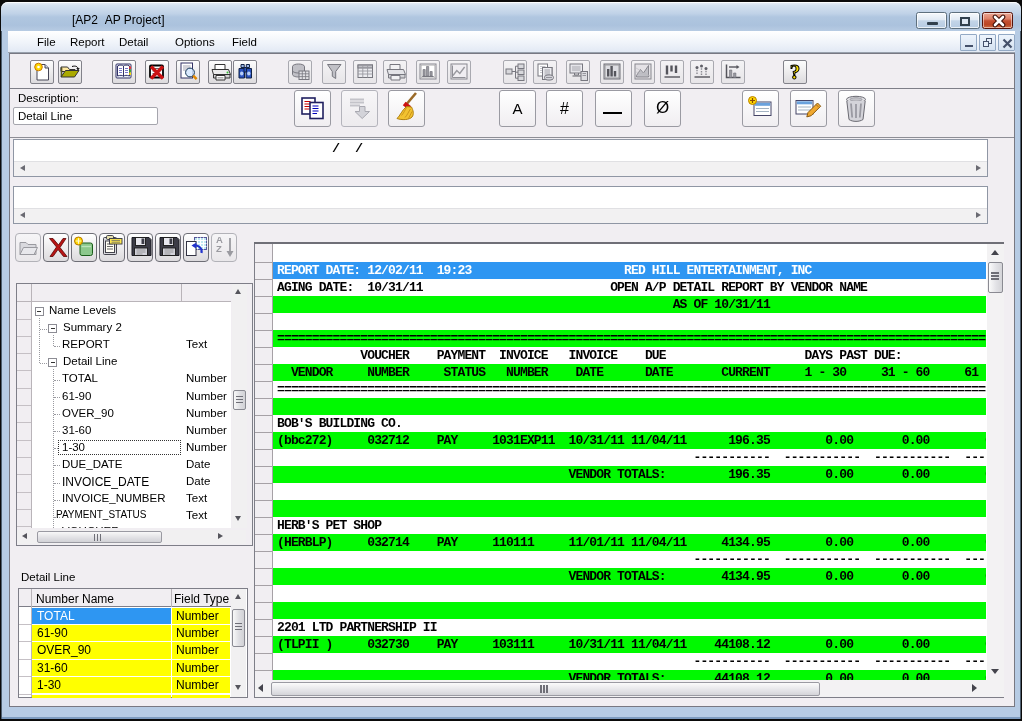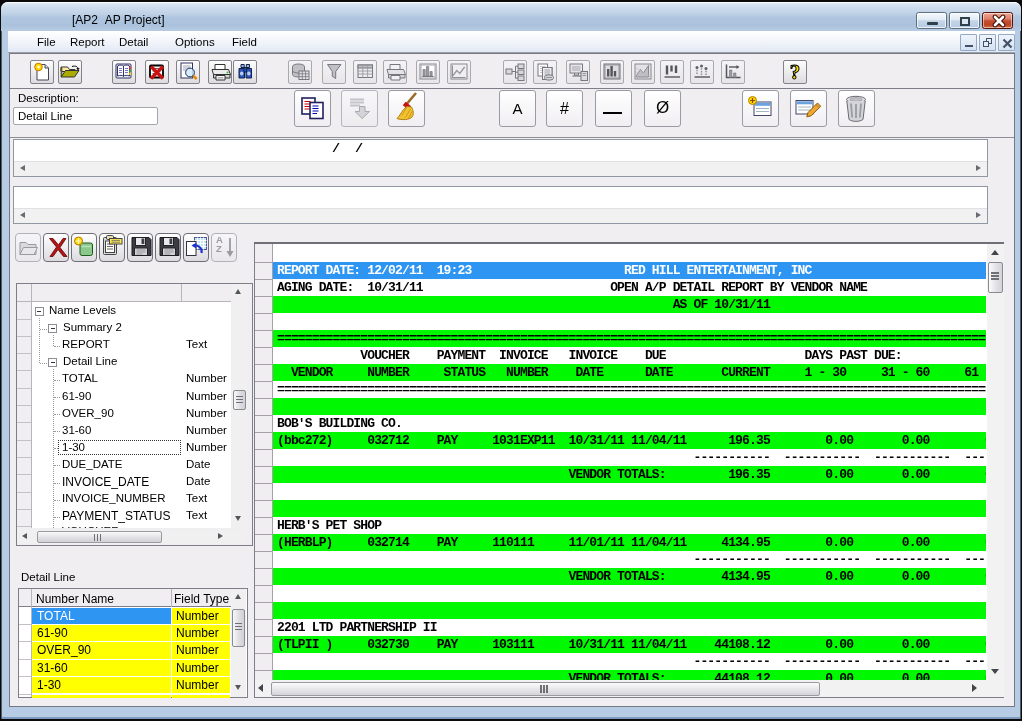--- a/index.html
+++ b/index.html
@@ -382,21 +382,21 @@
 <div class="ab" style="left:154px;top:121.75000000000006px;font-size:11.5px">Number</div>
 <div class="ab" style="left:26px;top:138.35000000000002px;width:123px;height:15px;background:#fff;border:1px dotted #333"></div>
 <div class="ab" style="left:30px;top:138.85000000000002px;font-size:11.5px;white-space:nowrap">1-30</div>
 <div class="ab" style="left:154px;top:138.85000000000002px;font-size:11.5px">Number</div>
 <div class="ab" style="left:30px;top:155.95px;font-size:11.5px;white-space:nowrap">DUE_DATE</div>
 <div class="ab" style="left:154px;top:155.95px;font-size:11.5px">Date</div>
 <div class="ab" style="left:30px;top:173.05px;font-size:12px;white-space:nowrap">INVOICE_DATE</div>
 <div class="ab" style="left:154px;top:173.05px;font-size:11.5px">Date</div>
 <div class="ab" style="left:30px;top:190.15000000000003px;font-size:11.5px;white-space:nowrap">INVOICE_NUMBER</div>
 <div class="ab" style="left:154px;top:190.15000000000003px;font-size:11.5px">Text</div>
-<div class="ab" style="left:30px;top:207.25px;font-size:12px;white-space:nowrap">PAYMENT_STATUS</div>
+<div class="ab" style="left:24px;top:207.25px;font-size:10px;white-space:nowrap">PAYMENT_STATUS</div>
 <div class="ab" style="left:154px;top:207.25px;font-size:11.5px">Text</div>
 <div class="ab" style="left:30px;top:222.5499999999999px;font-size:11.5px;white-space:nowrap">VOUCHER</div>
 <div class="ab" style="left:154px;top:224.3499999999999px;font-size:11.5px">Text</div>
 </div>
 <div class="ab" style="left:231.5px;top:284px;width:15px;height:244px;background:#f1f0f1"></div>
 <div class="ab" style="left:235px;top:289px;width:0;height:0;border-style:solid;border-width:0 3.5px 5.0px 3.5px;border-color:transparent transparent #55555c transparent"></div>
 <div class="ab" style="left:235px;top:516px;width:0;height:0;border-style:solid;border-width:5.0px 3.5px 0 3.5px;border-color:#55555c transparent transparent transparent"></div>
 <div class="ab" style="left:232.5px;top:390px;width:13px;height:20px;background:linear-gradient(90deg,#f8f8f8,#dedee2 55%,#d2d2d6);border:1px solid #8a8a92;border-radius:2px"></div>
 <div class="ab" style="left:235.5px;top:396px;width:7px;height:1.4px;background:#6f6f77"></div>
 <div class="ab" style="left:235.5px;top:399px;width:7px;height:1.4px;background:#6f6f77"></div>

